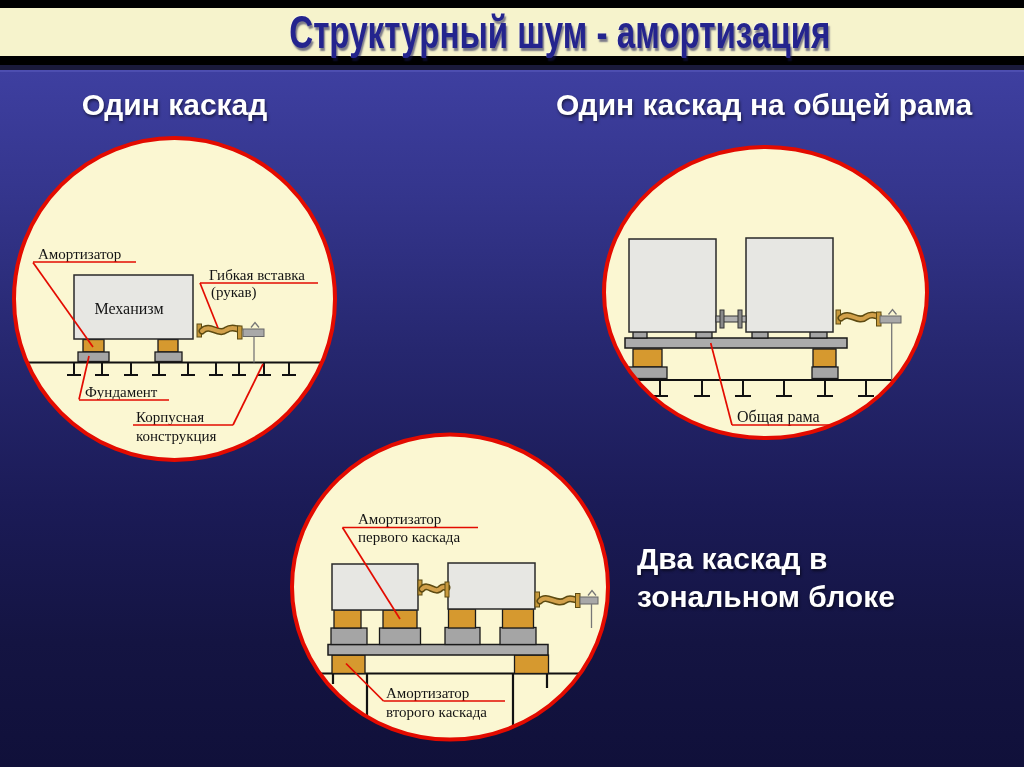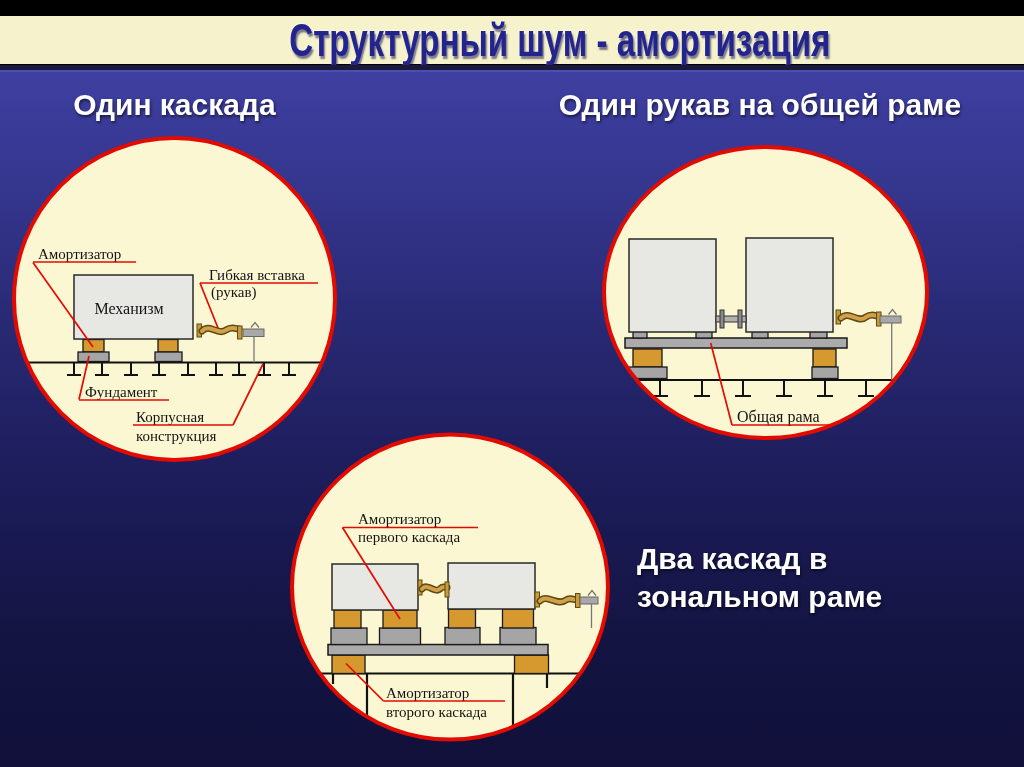--- a/index.html
+++ b/index.html
@@ -1,19 +1,19 @@
 <!DOCTYPE html>
 <html><head>
 <meta charset="utf-8">
 <style>
   html,body{margin:0;padding:0;background:#000;}
   .slide{position:relative;width:1024px;height:767px;overflow:hidden;
          font-family:"Liberation Sans",sans-serif;}
   
-  .title-band{position:absolute;left:0;top:16px;width:1024px;height:48px;
+  .title-band{position:absolute;left:0;top:8px;width:1024px;height:48px;
               background:#f6f3cc;display:flex;align-items:center;justify-content:center;}
   .slide-title{font-weight:bold;font-size:46px;color:#24248e;white-space:nowrap;
                transform:scaleX(0.72);transform-origin:center;margin-left:96px;
                letter-spacing:0px;
                text-shadow:2px 3px 2px rgba(20,20,80,0.55), -1px -1px 0 rgba(255,255,255,0.35);}
   .separator{position:absolute;left:0;top:65px;width:1024px;height:5px;background:#1a1a3b;}
   .separator-glow{position:absolute;left:0;top:70px;width:1024px;height:2px;background:#4d4eb0;}
   
   .main-bg{position:absolute;left:0;top:72px;width:1024px;height:695px;
            background:linear-gradient(180deg,#3e3fa0 0%,#34358c 18%,#26276f 40%,
@@ -52,25 +52,25 @@
 <div class="slide">
 
   <div class="title-band">
     <div class="slide-title">Структурный шум - амортизация</div>
   </div>
   <div class="separator"></div>
   <div class="separator-glow"></div>
 
   <div class="main-bg"></div>
 
-  <div class="heading heading-left">Один каскада</div>
-  <div class="heading heading-right">Один рукав на общей раме</div>
+  <div class="heading heading-left">Один каскад</div>
+  <div class="heading heading-right">Один каскад на общей рама</div>
   <div class="heading heading-bottom">
     <div>Два каскад в</div>
-    <div>зональном раме</div>
+    <div>зональном блоке</div>
   </div>
 
   <svg style="left:12px;top:136px;" width="325" height="326" viewBox="0 0 325 326">
     <defs>
       <clipPath id="clip1">
           <ellipse cx="162.5" cy="163" rx="160.5" ry="161"></ellipse>
         </clipPath>
     </defs>
     <ellipse class="disc-fill" cx="162.5" cy="163" rx="160.5" ry="161"></ellipse>
     <g clip-path="url(#clip1)">

